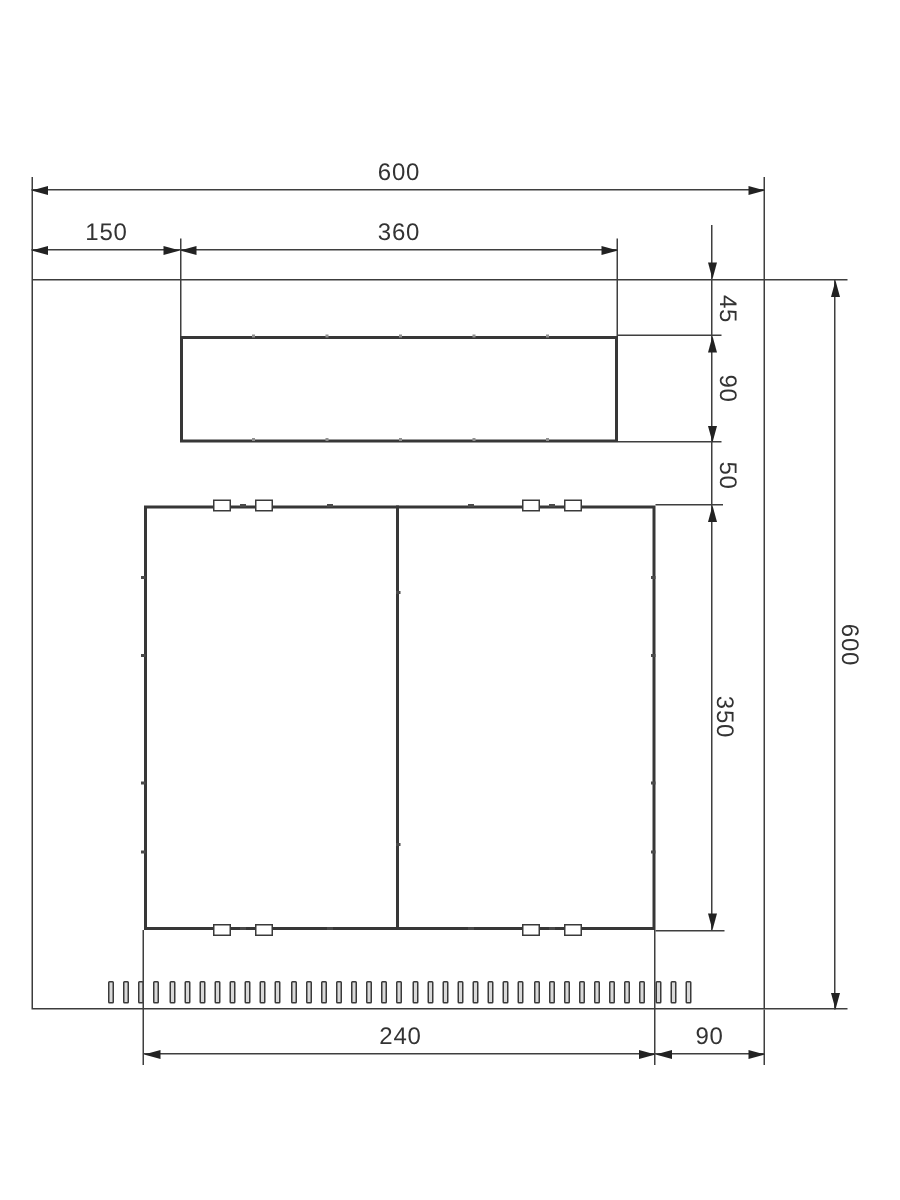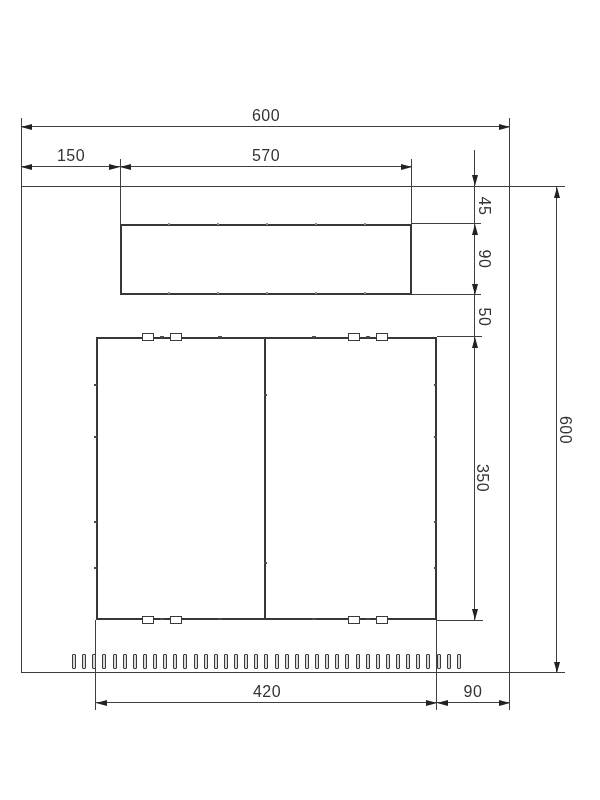--- a/index.html
+++ b/index.html
@@ -155,22 +155,22 @@
   <div class="ar ar-d" style="left:472px;top:609px;"></div>
   <div class="ar ar-u" style="left:554px;top:187px;"></div>
   <div class="ar ar-d" style="left:554px;top:662px;"></div>
   <div class="ar ar-l" style="left:96px;top:700px;"></div>
   <div class="ar ar-r" style="left:426px;top:700px;"></div>
   <div class="ar ar-l" style="left:437px;top:700px;"></div>
   <div class="ar ar-r" style="left:499px;top:700px;"></div>
 
   <div class="dim" style="left:266px;top:116px;">600</div>
   <div class="dim" style="left:71px;top:156px;">150</div>
-  <div class="dim" style="left:266px;top:156px;">570</div>
+  <div class="dim" style="left:266px;top:156px;">360</div>
   <div class="dim dimv" style="left:484px;top:206px;">45</div>
   <div class="dim dimv" style="left:484px;top:259px;">90</div>
   <div class="dim dimv" style="left:484px;top:317px;">50</div>
   <div class="dim dimv" style="left:482px;top:478px;">350</div>
   <div class="dim dimv" style="left:565px;top:430px;">600</div>
-  <div class="dim" style="left:267px;top:692px;">420</div>
+  <div class="dim" style="left:267px;top:692px;">240</div>
   <div class="dim" style="left:473px;top:692px;">90</div>
 
 </div>
 
 </body></html>

